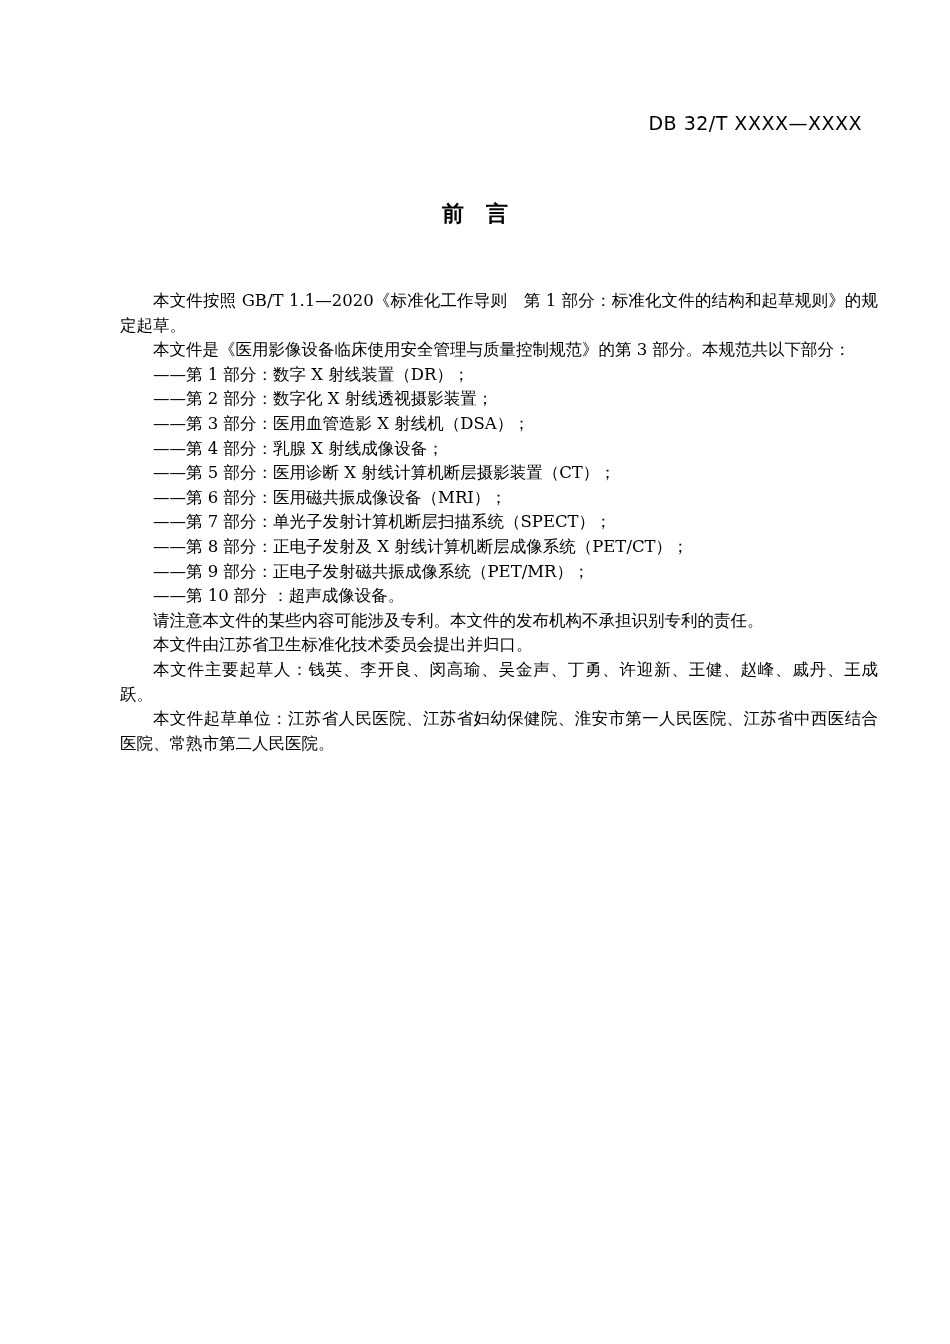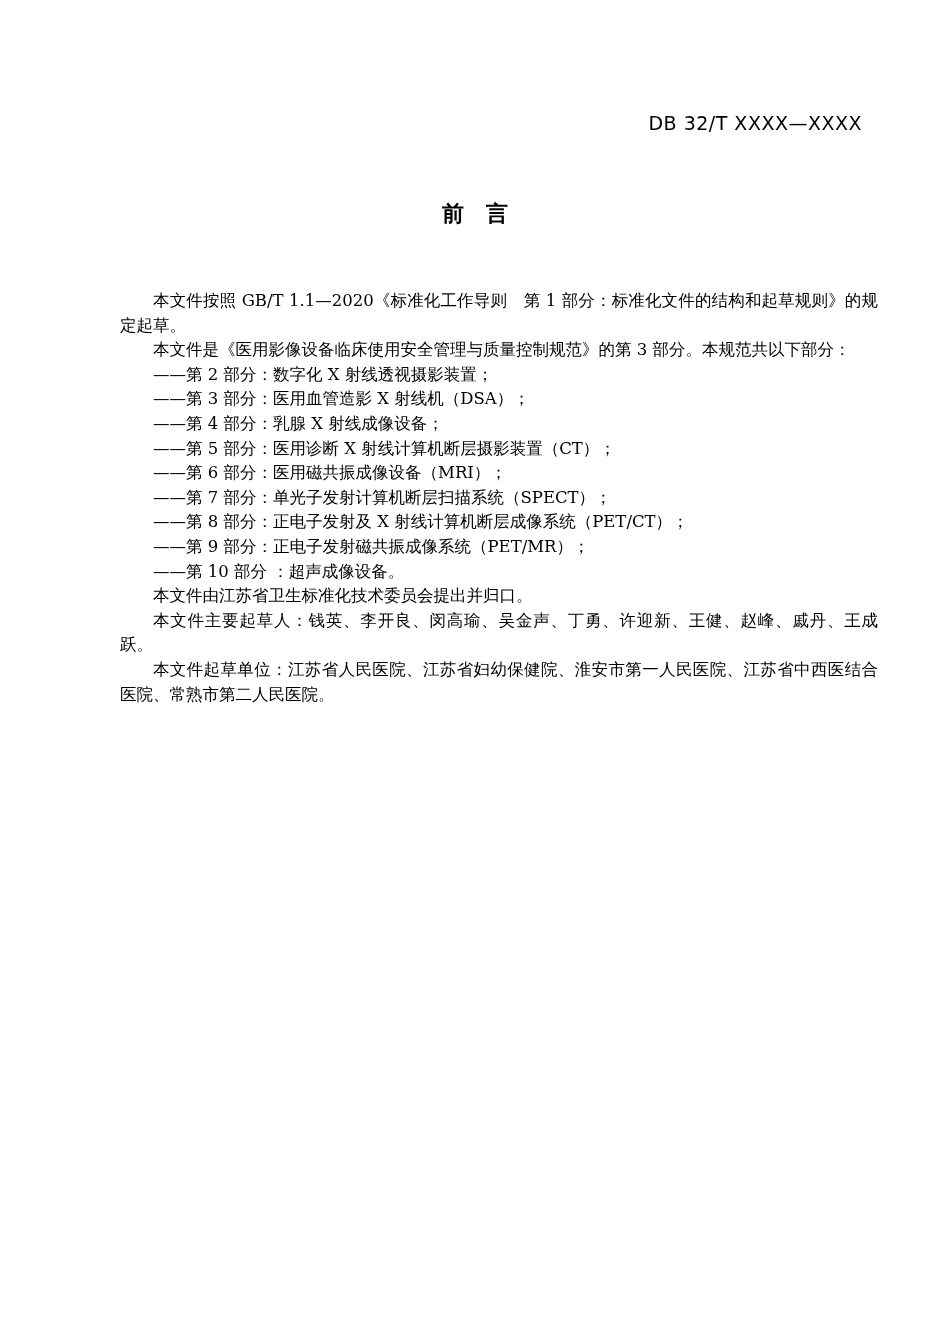--- a/index.html
+++ b/index.html
@@ -62,28 +62,30 @@
 <div class="page">
 
   <div class="doc-code">DB 32/T XXXX—XXXX</div>
 
   <h1 class="fw-title">前　言</h1>
 
   <div class="content">
     <p>本文件按照 GB/T 1.1—2020《标准化工作导则　第 1 部分：标准化文件的结构和起草规则》的规定起草。</p>
     <p>本文件是《医用影像设备临床使用安全管理与质量控制规范》的第 3 部分。本规范共以下部分：</p>
 
+    <p>——第 1 部分：数字 X 射线装置（DR）；</p>
     <p>——第 2 部分：数字化 X 射线透视摄影装置；</p>
     <p>——第 3 部分：医用血管造影 X 射线机（DSA）；</p>
     <p>——第 4 部分：乳腺 X 射线成像设备；</p>
     <p>——第 5 部分：医用诊断 X 射线计算机断层摄影装置（CT）；</p>
     <p>——第 6 部分：医用磁共振成像设备（MRI）；</p>
     <p>——第 7 部分：单光子发射计算机断层扫描系统（SPECT）；</p>
     <p>——第 8 部分：正电子发射及 X 射线计算机断层成像系统（PET/CT）；</p>
     <p>——第 9 部分：正电子发射磁共振成像系统（PET/MR）；</p>
     <p>——第 10 部分 ：超声成像设备。</p>
 
+    <p>请注意本文件的某些内容可能涉及专利。本文件的发布机构不承担识别专利的责任。</p>
     <p>本文件由江苏省卫生标准化技术委员会提出并归口。</p>
     <p>本文件主要起草人：钱英、李开良、闵高瑜、吴金声、丁勇、许迎新、王健、赵峰、戚丹、王成跃。</p>
     <p>本文件起草单位：江苏省人民医院、江苏省妇幼保健院、淮安市第一人民医院、江苏省中西医结合医院、常熟市第二人民医院。</p>
   </div>
 
 </div>
 
 </body></html>

